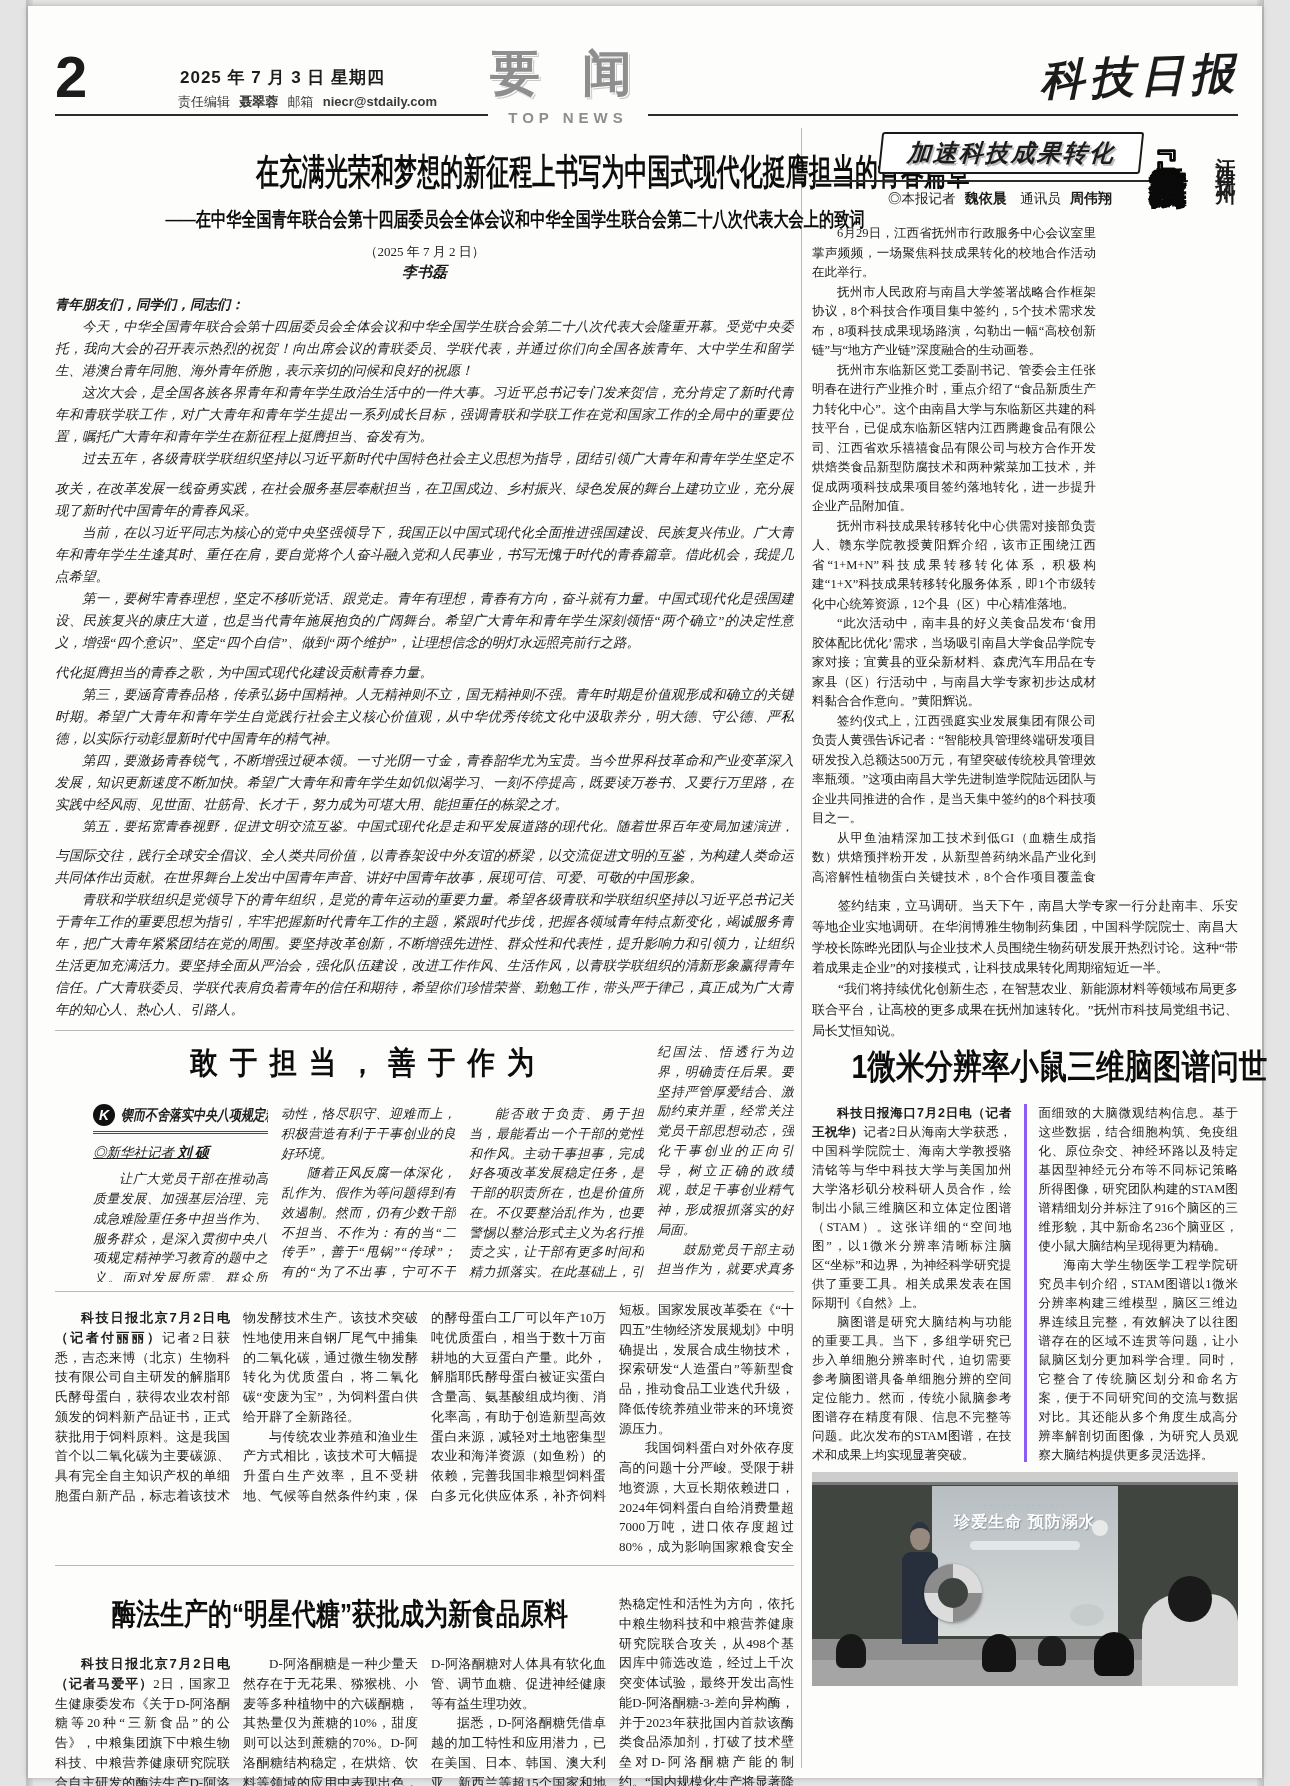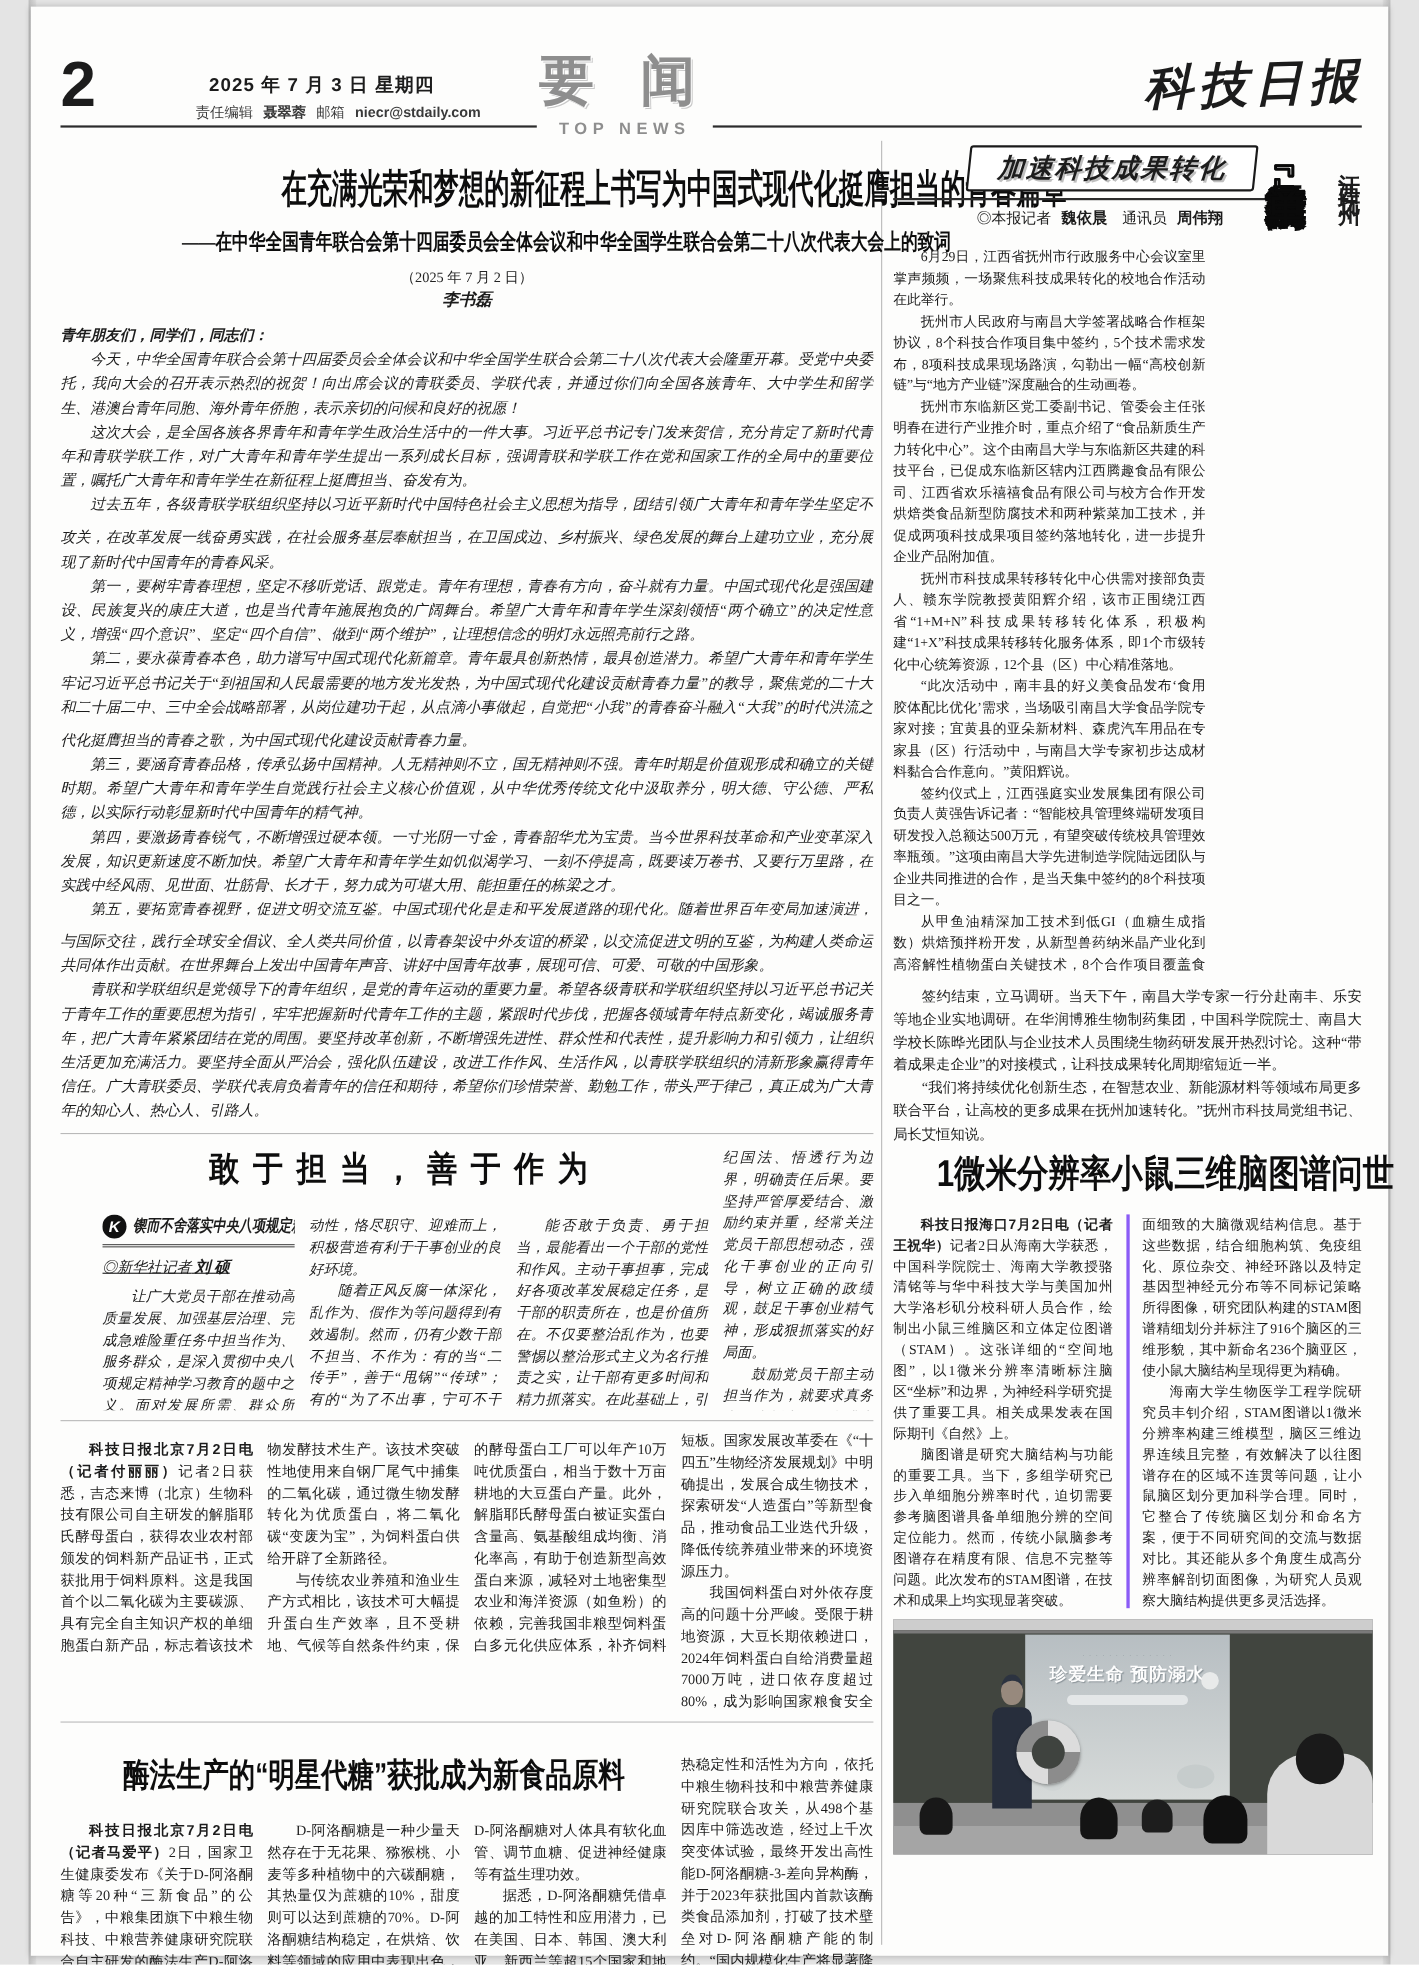--- a/index.html
+++ b/index.html
@@ -54,21 +54,21 @@
   .photo{background:#8f8f8f;overflow:hidden;position:relative;}
 </style>
 </head>
 <body>
 
 <div class="edge left"></div>
 <div class="edge right"></div>
 <div class="paper"></div>
 
 <div class="abs sans pageno" style="left:55px;top:48px;">2</div>
-<div class="abs sans hdate" style="left:190px;top:66px;text-align:right;">2025 年 7 月 3 日  星期四</div>
+<div class="abs sans hdate" style="left:180px;top:66px;text-align:right;">2025 年 7 月 3 日  星期四</div>
 <div class="abs heditor" style="left:178px;top:93px;">
   <span>责任编辑</span>
   <b class="sans" style="margin:0 6px;">聂翠蓉</b>
   <span>邮箱</span>
   <b class="sans" style="margin-left:6px;">niecr@stdaily.com</b>
 </div>
 <div class="rule" style="left:55px;top:114px;width:1183px;height:2px;"></div>
 <div class="abs center" style="left:488px;top:40px;width:160px;background:#fdfdfc;z-index:3;">
   <div class="section-cn sans">要 闻</div>
   <div class="section-en sans" style="margin-top:2px;">TOP NEWS</div>
@@ -91,20 +91,21 @@
     <p class="salutation">青年朋友们，同学们，同志们：</p>
     <div>
         <p class="para">今天，中华全国青年联合会第十四届委员会全体会议和中华全国学生联合会第二十八次代表大会隆重开幕。受党中央委托，我向大会的召开表示热烈的祝贺！向出席会议的青联委员、学联代表，并通过你们向全国各族青年、大中学生和留学生、港澳台青年同胞、海外青年侨胞，表示亲切的问候和良好的祝愿！</p>
         <p class="para">这次大会，是全国各族各界青年和青年学生政治生活中的一件大事。习近平总书记专门发来贺信，充分肯定了新时代青年和青联学联工作，对广大青年和青年学生提出一系列成长目标，强调青联和学联工作在党和国家工作的全局中的重要位置，嘱托广大青年和青年学生在新征程上挺膺担当、奋发有为。</p>
         <p class="para">过去五年，各级青联学联组织坚持以习近平新时代中国特色社会主义思想为指导，团结引领广大青年和青年学生坚定不移听党话、跟党走，青春品牌焕发活力，青联和学联组织的桥梁纽带作用更加巩固，在党和国家事业全局中的贡献度更加彰显。</p>
       </div>
   </div>
   <div class="col">
       <div>
         <p class="para noindent">攻关，在改革发展一线奋勇实践，在社会服务基层奉献担当，在卫国戍边、乡村振兴、绿色发展的舞台上建功立业，充分展现了新时代中国青年的青春风采。</p>
+        <p class="para">当前，在以习近平同志为核心的党中央坚强领导下，我国正以中国式现代化全面推进强国建设、民族复兴伟业。广大青年和青年学生生逢其时、重任在肩，要自觉将个人奋斗融入党和人民事业，书写无愧于时代的青春篇章。借此机会，我提几点希望。</p>
         <p class="para">第一，要树牢青春理想，坚定不移听党话、跟党走。青年有理想，青春有方向，奋斗就有力量。中国式现代化是强国建设、民族复兴的康庄大道，也是当代青年施展抱负的广阔舞台。希望广大青年和青年学生深刻领悟“两个确立”的决定性意义，增强“四个意识”、坚定“四个自信”、做到“两个维护”，让理想信念的明灯永远照亮前行之路。</p>
         <p class="para">第二，要永葆青春本色，助力谱写中国式现代化新篇章。青年最具创新热情，最具创造潜力。希望广大青年和青年学生牢记习近平总书记关于“到祖国和人民最需要的地方发光发热，为中国式现代化建设贡献青春力量”的教导，聚焦党的二十大和二十届二中、三中全会战略部署，从岗位建功干起，从点滴小事做起，自觉把“小我”的青春奋斗融入“大我”的时代洪流之中，唱响青春为中国式现</p>
       </div>
     </div>
   <div class="col">
       <div>
         <p class="para noindent">代化挺膺担当的青春之歌，为中国式现代化建设贡献青春力量。</p>
         <p class="para">第三，要涵育青春品格，传承弘扬中国精神。人无精神则不立，国无精神则不强。青年时期是价值观形成和确立的关键时期。希望广大青年和青年学生自觉践行社会主义核心价值观，从中华优秀传统文化中汲取养分，明大德、守公德、严私德，以实际行动彰显新时代中国青年的精气神。</p>
         <p class="para">第四，要激扬青春锐气，不断增强过硬本领。一寸光阴一寸金，青春韶华尤为宝贵。当今世界科技革命和产业变革深入发展，知识更新速度不断加快。希望广大青年和青年学生如饥似渴学习、一刻不停提高，既要读万卷书、又要行万里路，在实践中经风雨、见世面、壮筋骨、长才干，努力成为可堪大用、能担重任的栋梁之才。</p>
         <p class="para">第五，要拓宽青春视野，促进文明交流互鉴。中国式现代化是走和平发展道路的现代化。随着世界百年变局加速演进，更好让世界了解中国、让中国走向世界，是当代青年的时代责任。希望广大青年和青年学生牢记总书记关于“新时代中国青年要有家国情怀，也要有人类关怀”的教导，积极参</p>
@@ -267,21 +268,21 @@
       </div>
   </div>
   <div class="col song brain-body colrule">
       <div>
         <p class="para noindent">面细致的大脑微观结构信息。基于这些数据，结合细胞构筑、免疫组化、原位杂交、神经环路以及特定基因型神经元分布等不同标记策略所得图像，研究团队构建的STAM图谱精细划分并标注了916个脑区的三维形貌，其中新命名236个脑亚区，使小鼠大脑结构呈现得更为精确。</p>
         <p class="para">海南大学生物医学工程学院研究员丰钊介绍，STAM图谱以1微米分辨率构建三维模型，脑区三维边界连续且完整，有效解决了以往图谱存在的区域不连贯等问题，让小鼠脑区划分更加科学合理。同时，它整合了传统脑区划分和命名方案，便于不同研究间的交流与数据对比。其还能从多个角度生成高分辨率解剖切面图像，为研究人员观察大脑结构提供更多灵活选择。</p>
       </div>
     </div>
 </div>
 
-<div class="abs photo" style="left:812px;top:1472px;width:426px;height:214px;padding-left:10px;">
+<div class="abs photo" style="left:812px;top:1472px;width:426px;height:214px;">
   <div style="position:absolute;left:0;top:0;width:100%;height:10px;background:#cdcdcd;"></div>
   <div style="position:absolute;left:0;top:10px;width:100%;height:154px;background:#41453f;border-top:3px solid #7a7a7a;"></div>
   <div style="position:absolute;left:120px;top:14px;width:186px;height:150px;background:linear-gradient(180deg,#b7bec2,#d6dad9);text-align:center;overflow:hidden;">
     <div style="height:18px;margin-top:8px;"><span style="font-size:7px;color:#9aa3a8;letter-spacing:1px;">· · · · · · · · · · · · · ·</span></div>
     <div style="font-size:16px;font-weight:bold;color:#fdfdfd;text-shadow:1px 1px 1px #8a9398;font-family:'Liberation Sans',sans-serif;letter-spacing:1px;">珍爱生命 预防溺水</div>
     <div style="width:110px;height:9px;border-radius:5px;background:#e4e7e8;margin:8px auto 0;"></div>
     <div style="position:absolute;left:12px;bottom:8px;width:26px;height:26px;border-radius:50%;background:#cfd4d4;"></div>
     <div style="position:absolute;right:14px;bottom:10px;width:34px;height:22px;border-radius:50%;background:#c6cccc;"></div>
     <div style="position:absolute;right:10px;top:34px;width:16px;height:16px;border-radius:50%;background:#e8eaea;"></div>
   </div>

